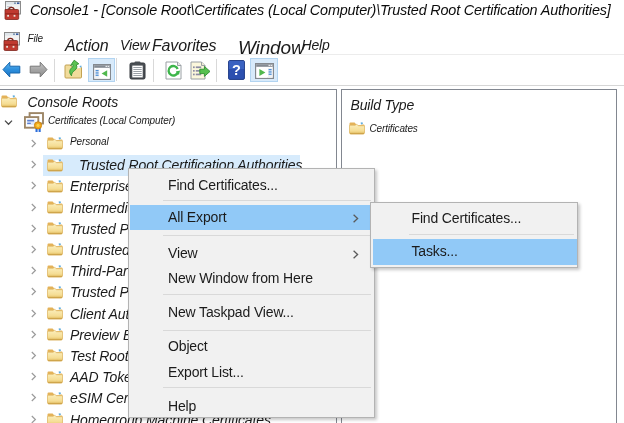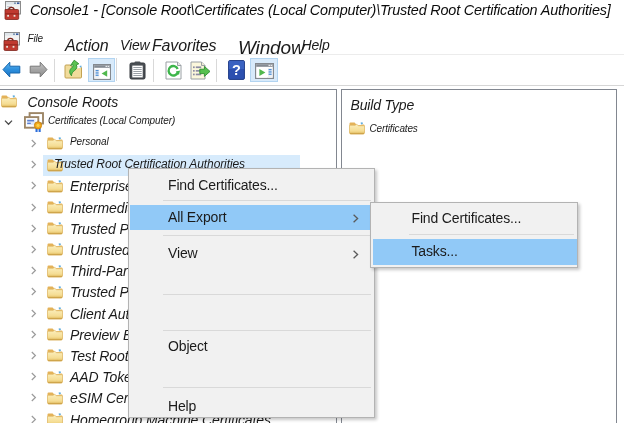--- a/index.html
+++ b/index.html
@@ -191,21 +191,21 @@
       <use href="#folder"></use>
     </svg>
     <div class="txt" style="left:70px;top:135.9px;font-size:10px;letter-spacing:-0.1px">Personal</div>
     <div class="abs" style="left:43px;top:155.29999999999998px;width:257px;height:20.6px;background:#d7ebfc"></div>
     <svg class="abs" style="left:28.5px;top:160.1px" width="9" height="9" viewBox="0 0 9 9">
       <path d="M2.8,1 L6.4,4.5 L2.8,8" fill="none" stroke="#9b9b9b" stroke-width="1.2"></path>
     </svg>
     <svg class="abs" style="left:46.5px;top:156.6px" width="16" height="16">
       <use href="#folder"></use>
     </svg>
-    <div class="txt" style="left:54px;top:157.1px;font-size:12px;letter-spacing:-0.1px">Trusted Root Certification Authorities</div>
+    <div class="txt" style="left:79px;top:157.1px;font-size:14px;letter-spacing:-0.1px">Trusted Root Certification Authorities</div>
     <svg class="abs" style="left:28.5px;top:181.3px" width="9" height="9" viewBox="0 0 9 9">
       <path d="M2.8,1 L6.4,4.5 L2.8,8" fill="none" stroke="#9b9b9b" stroke-width="1.2"></path>
     </svg>
     <svg class="abs" style="left:46.5px;top:177.8px" width="16" height="16">
       <use href="#folder"></use>
     </svg>
     <div class="txt" style="left:70px;top:178.3px;font-size:14px;letter-spacing:-0.1px">Enterprise Trust</div>
     <svg class="abs" style="left:28.5px;top:202.5px" width="9" height="9" viewBox="0 0 9 9">
       <path d="M2.8,1 L6.4,4.5 L2.8,8" fill="none" stroke="#9b9b9b" stroke-width="1.2"></path>
     </svg>
@@ -291,23 +291,26 @@
   <div class="abs" style="left:1.5px;top:36px;width:244.5px;height:25px;background:#91c9f7"></div>
   <div class="menuitem" style="top:48px">All Export</div>
   <svg class="abs" style="left:223px;top:44.5px" width="7" height="9" viewBox="0 0 7 9">
       <path d="M1.6,0.8 L5.6,4.5 L1.6,8.2" fill="none" stroke="#5a5a5a" stroke-width="1.3"></path>
     </svg>
   <div class="msep" style="top:66px"></div>
   <div class="menuitem" style="top:83.8px">View</div>
   <svg class="abs" style="left:223px;top:80.5px" width="7" height="9" viewBox="0 0 7 9">
       <path d="M1.6,0.8 L5.6,4.5 L1.6,8.2" fill="none" stroke="#5a5a5a" stroke-width="1.3"></path>
     </svg>
+  <div class="menuitem" style="top:108.8px">New Window from Here</div>
   <div class="msep" style="top:125px"></div>
+  <div class="menuitem" style="top:142.8px">New Taskpad View...</div>
   <div class="msep" style="top:160.5px"></div>
   <div class="menuitem" style="top:177.3px">Object</div>
+  <div class="menuitem" style="top:202.8px">Export List...</div>
   <div class="msep" style="top:218px"></div>
   <div class="menuitem" style="top:236.8px">Help</div>
 </div>
 
 <div class="abs" style="left:369.5px;top:202px;width:208px;height:65.5px;background:#f1f1f1;border:1px solid #b3b3b3;box-sizing:border-box;box-shadow:2px 2px 3px rgba(0,0,0,0.22)">
   <div class="menuitem" style="left:41px;top:15.1px">Find Certificates...</div>
   <div class="msep" style="top:31.2px;left:38px"></div>
   <div class="abs" style="left:2px;top:35.8px;width:204px;height:26px;background:#91c9f7"></div>
   <div class="menuitem" style="left:41px;top:48.3px">Tasks...</div>
 </div>

